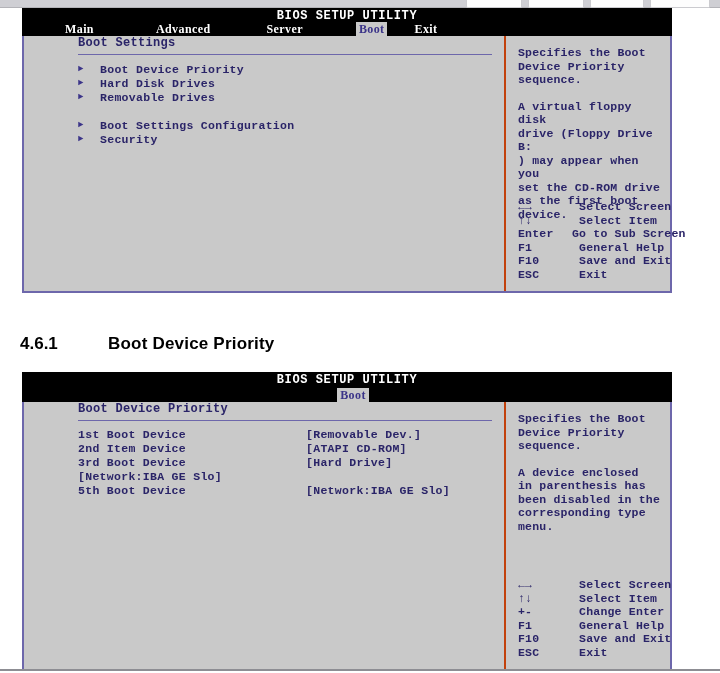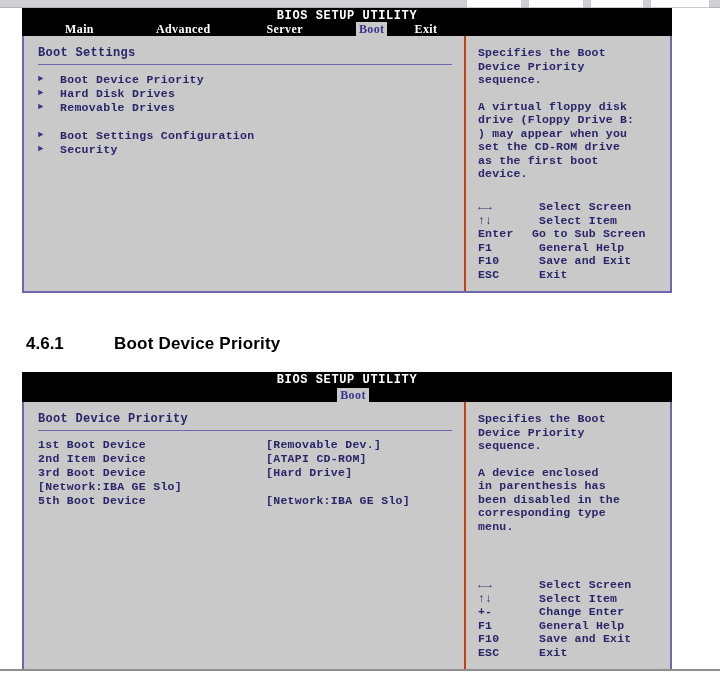--- a/index.html
+++ b/index.html
@@ -99,23 +99,24 @@
   .screen-body {
     border: 2px solid #6d67ab;
     border-top: none;
     background: #c9c9c9;
     display: flex;
     box-sizing: border-box;
     position: relative;
   }
   .panel-left {
     flex: 0 0 auto;
-    padding: 10px 12px 0 14px;
-    box-sizing: border-box;
-    position: relative;
+    padding: 0 12px 0 14px;
+    box-sizing: border-box;
+    position: relative;
+    margin-left: 40px;
   }
   .panel-right {
     flex: 1 1 auto;
     border-left: 2px solid #c2410c;
     padding: 10px 6px 0 12px;
     box-sizing: border-box;
     position: relative;
   }
 
   .section-title {
@@ -203,21 +204,21 @@
     text-align: center;
     font-size: 11.5px;
     font-weight: bold;
     font-family: "Liberation Mono", monospace;
     letter-spacing: 0.3px;
   }
 
   
   .doc-heading {
     position: absolute;
-    left: 26px;
+    left: 20px;
     top: 334px;
     display: flex;
     align-items: baseline;
     color: #000000;
     font-family: "Liberation Sans", sans-serif;
     font-size: 17px;
     font-weight: bold;
   }
   .doc-num { width: 88px; }
   .doc-text { letter-spacing: 0.2px; }

